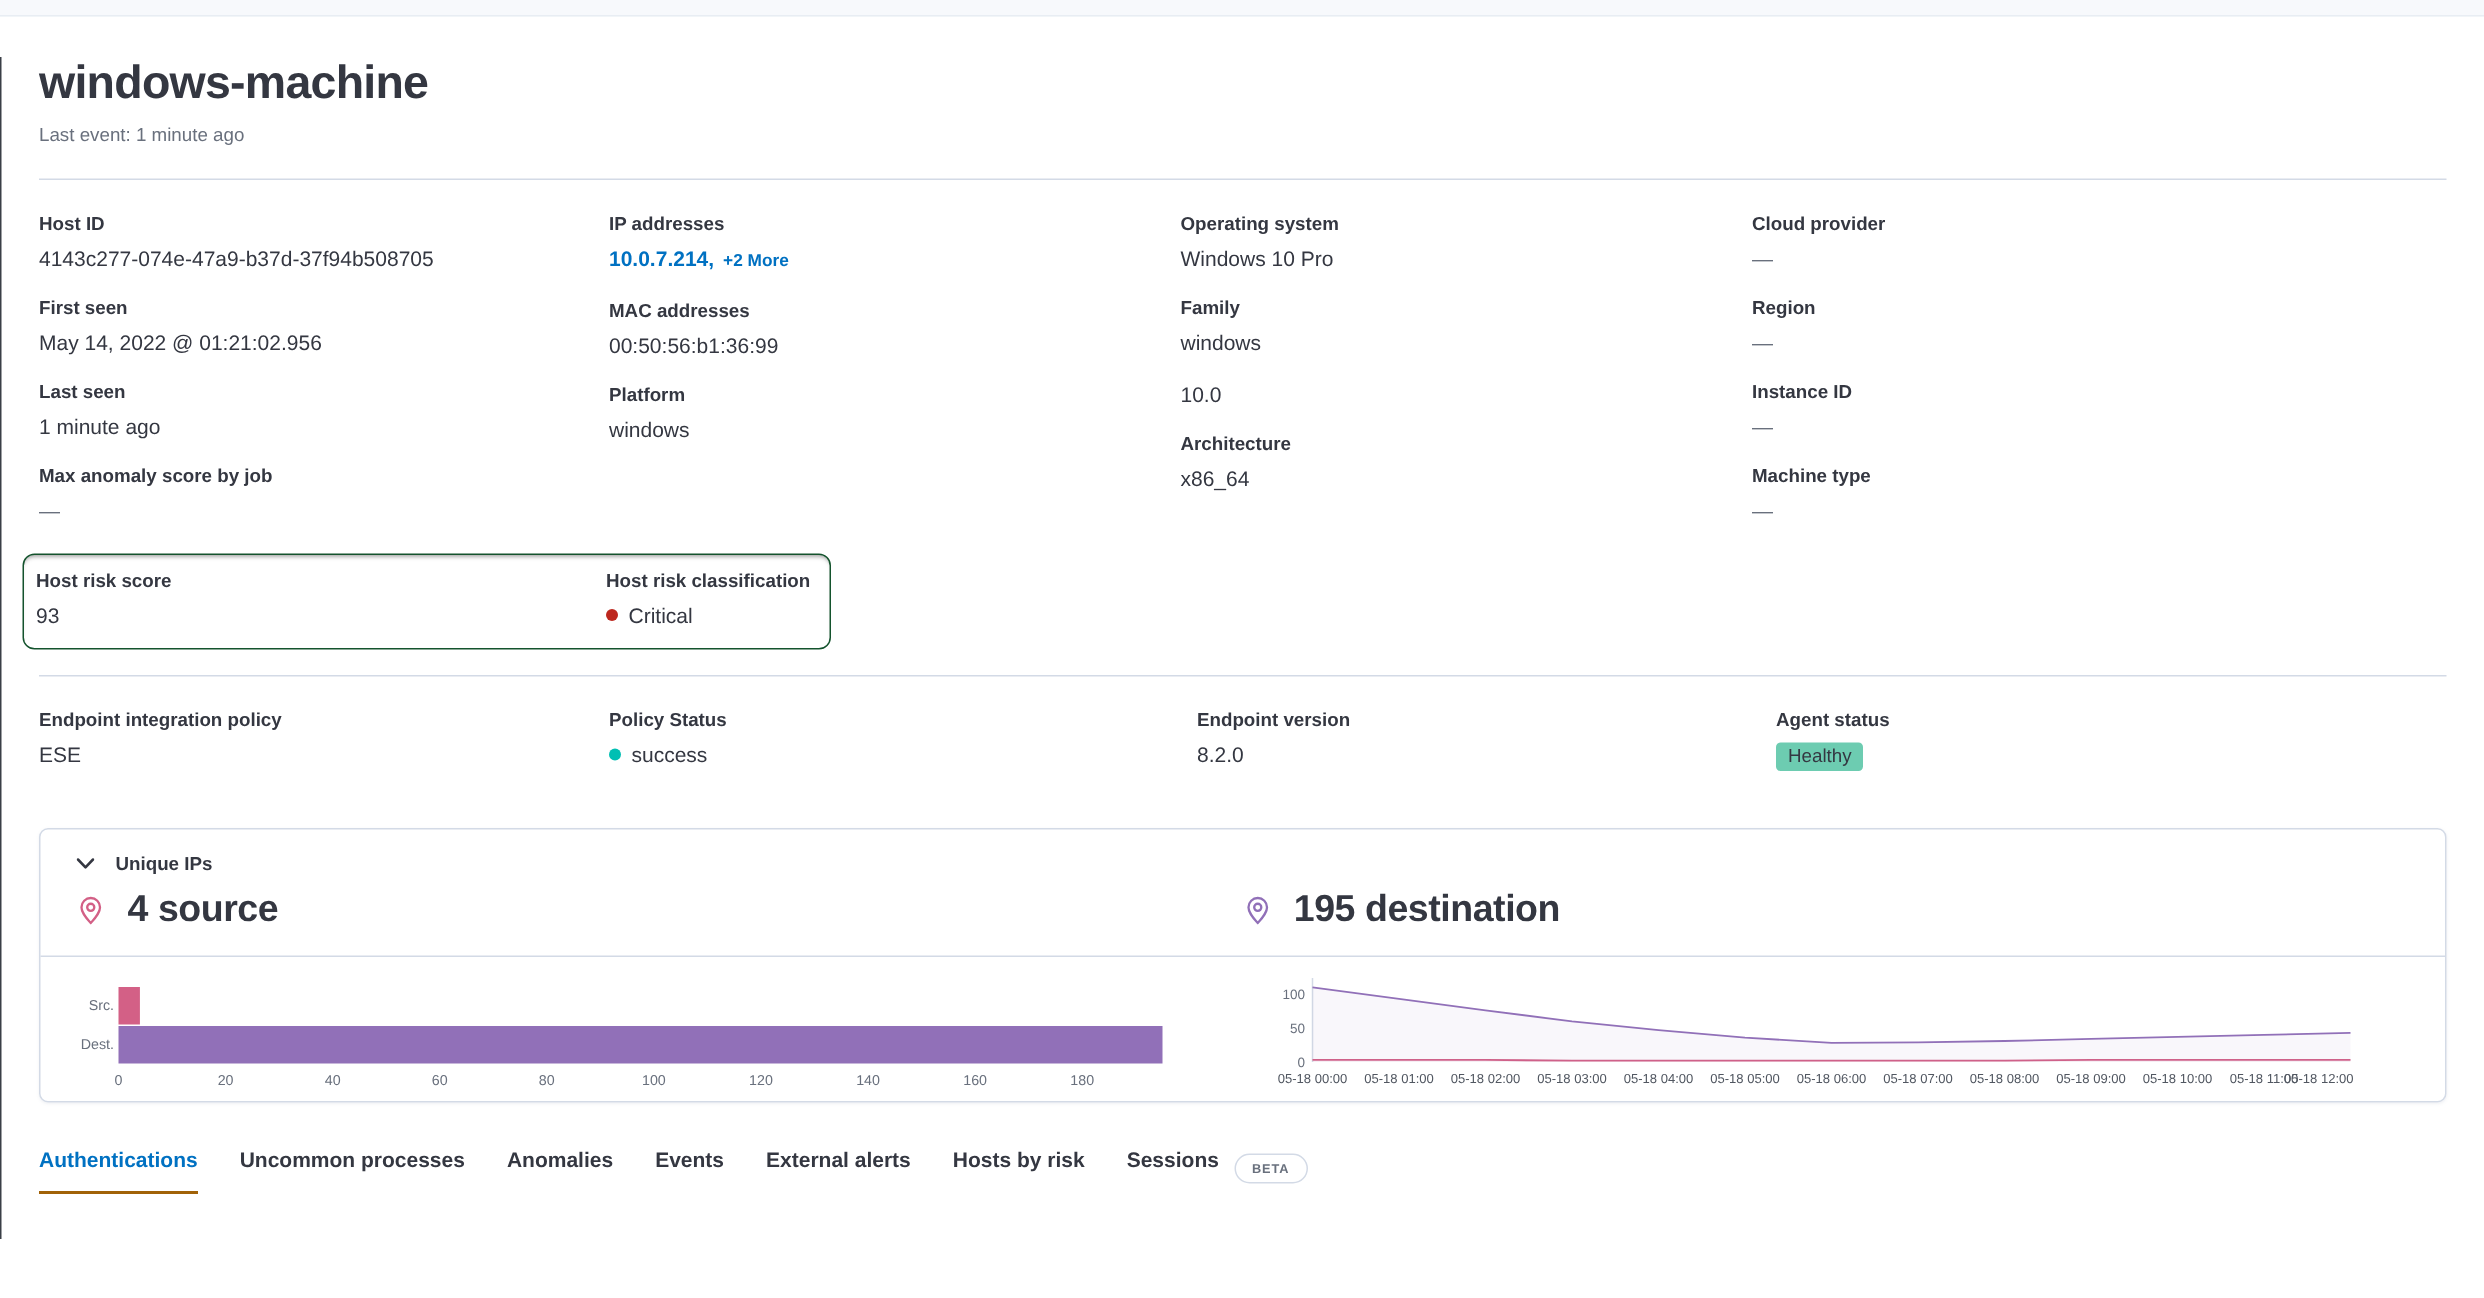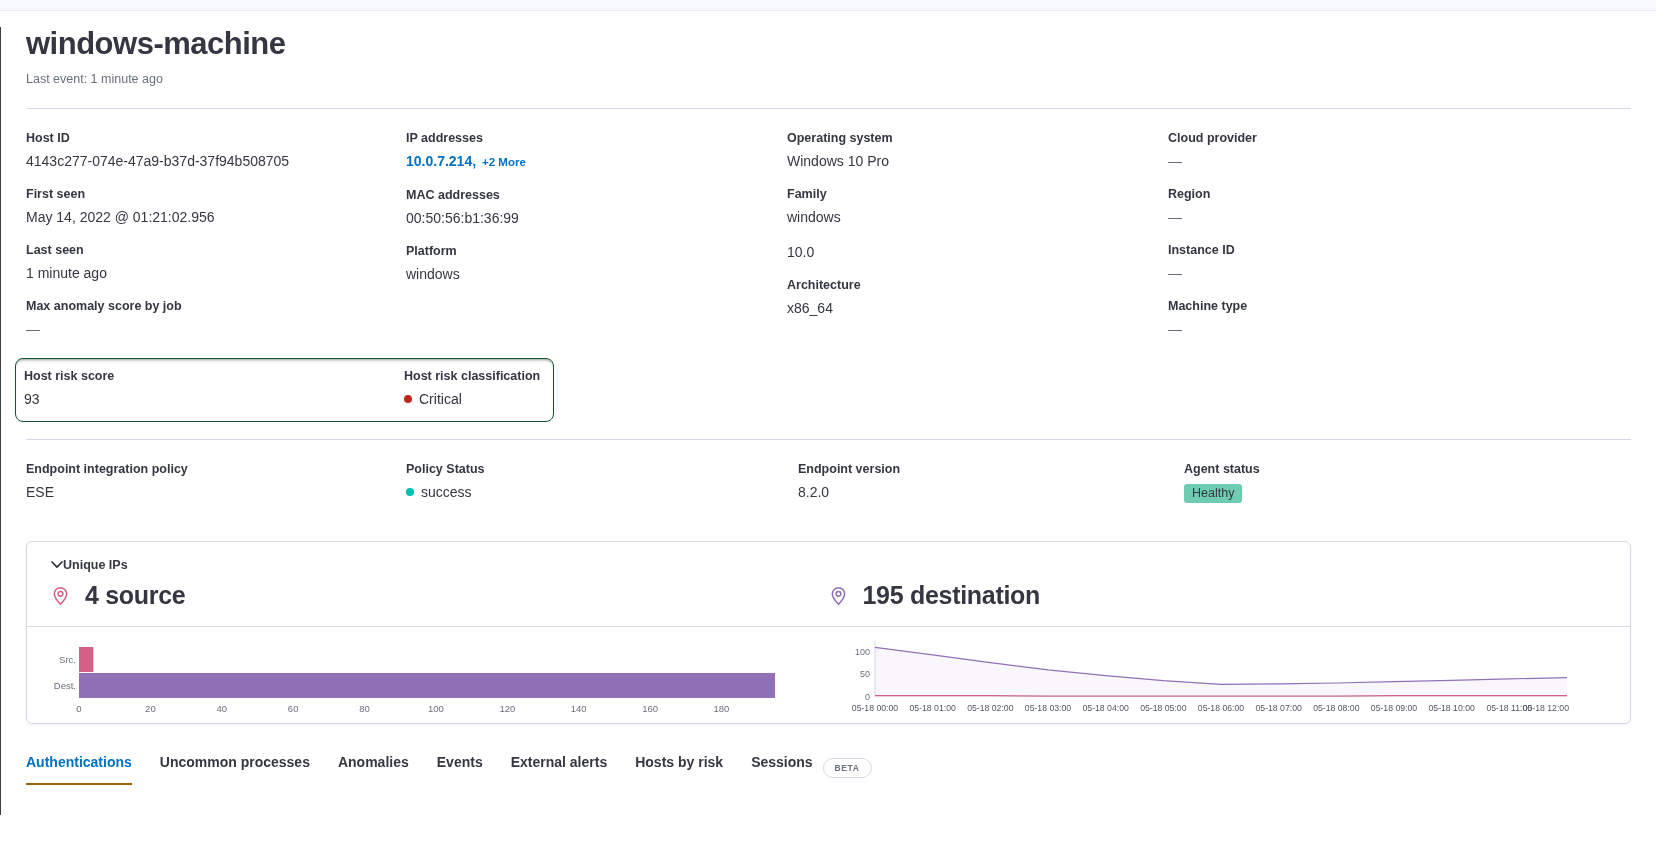--- a/index.html
+++ b/index.html
@@ -2,21 +2,21 @@
 <html><head>
 <meta charset="utf-8">
 <style>
   * { box-sizing: border-box; }
   html,body { margin:0; padding:0; background:#fff; color:#343741;
     font-family:"Liberation Sans","DejaVu Sans",sans-serif; }
   .viewport { width:1656px; height:865px; overflow:hidden; background:#fff; }
   .top-strip { height:11px; background:#f7f9fc; border-bottom:1px solid #e8edf3; }
   .frame { border-left:1px solid #3a3f47; min-height:788px; padding:0 25px; }
 
-  .page-title { font-size:31px; font-weight:700; letter-spacing:-0.5px; margin:16px 0 0; line-height:34px; }
+  .page-title { font-size:31px; font-weight:700; letter-spacing:-0.5px; margin:27px 0 0; line-height:34px; }
   .subtitle { margin-top:11px; font-size:12.5px; color:#69707d; }
   .hrule { border:none; border-top:1px solid #d3dae6; margin:22px 0 0; }
 
   .overview-grid { display:grid; grid-template-columns:380px 381px 381px 1fr; margin-top:21px; }
   .field { margin-bottom:14px; }
   .field-label { font-size:12.5px; font-weight:700; line-height:16px; }
   .field-value { font-size:14px; line-height:21px; margin-top:5px; }
   .dash { color:#69707d; }
   .ip-link { color:#0071c2; font-weight:700; font-size:14px; text-decoration:none; cursor:pointer; }
   .ip-more { color:#0071c2; font-size:11.5px; font-weight:700; margin-left:6px; cursor:pointer; }
@@ -25,21 +25,21 @@
     padding:9px 0 11px 8px; display:grid; grid-template-columns:380px 1fr;
     box-shadow: inset 0 3px 3px -2px rgba(60,60,60,.5); }
   .dot { display:inline-block; width:8px; height:8px; border-radius:50%; margin-right:7px; vertical-align:1px; }
 
   .endpoint-grid { display:grid; grid-template-columns:380px 392px 386px 1fr; margin-top:21px; }
   .badge-healthy { display:inline-block; background:#6dccb1; color:#343741; font-size:12.5px;
     line-height:19px; padding:0 8px; border-radius:3px; font-weight:400; }
 
   .panel { margin-top:24px; border:1px solid #d3dae6; border-radius:6px; padding:16px 24px 4px;
     box-shadow:0 1px 2px rgba(152,162,179,.15); }
-  .panel-header { display:flex; align-items:center; gap:0; font-size:12.5px; font-weight:700; cursor:pointer; width:max-content; }
+  .panel-header { display:flex; align-items:center; gap:14px; font-size:12.5px; font-weight:700; cursor:pointer; width:max-content; }
   .chev { width:12px; height:8px; display:inline-block; }
   .counts-row { display:grid; grid-template-columns:1fr 1fr; margin-top:9px; }
   .count-item { display:flex; align-items:center; gap:15px; }
   .count-text { font-size:25px; font-weight:700; letter-spacing:-0.3px; }
   .pin { width:19px; height:22px; }
   .panel-divider { border:none; border-top:1px solid #d3dae6; margin:16px -24px 10px; }
   .charts-row { display:grid; grid-template-columns:1fr 1fr; column-gap:24px; }
   .chart-box svg { display:block; }
 
   .tabs { display:flex; align-items:flex-start; gap:28px; margin-top:30px; }

